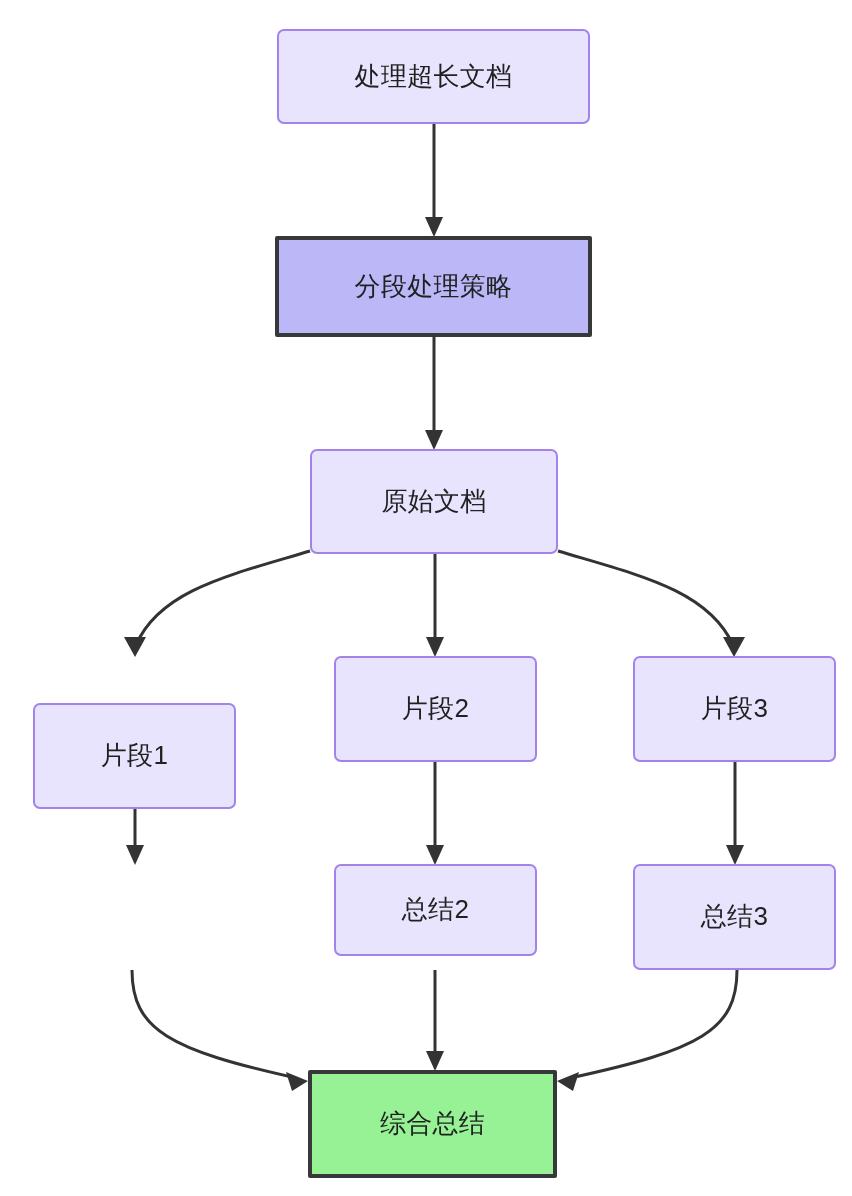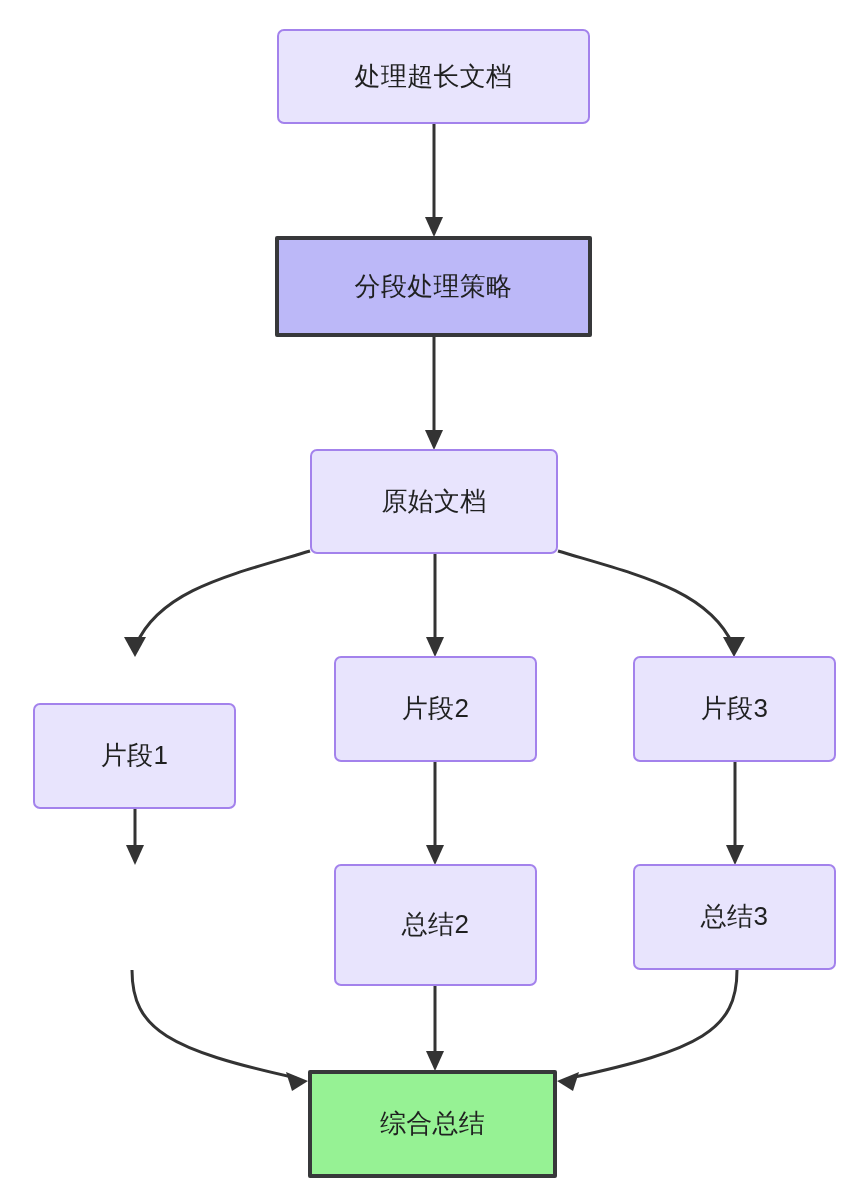--- a/index.html
+++ b/index.html
@@ -124,21 +124,21 @@
 
   <div class="node plain" style="left:334px;top:656px;width:203px;height:106px;">
     <span class="node-label">片段2</span>
   </div>
 
   <div class="node plain" style="left:633px;top:656px;width:203px;height:106px;">
     <span class="node-label">片段3</span>
   </div>
 
 
-  <div class="node plain" style="left:334px;top:864px;width:203px;height:122px;">
+  <div class="node plain" style="left:334px;top:864px;width:203px;height:92px;">
     <span class="node-label">总结2</span>
   </div>
 
   <div class="node plain" style="left:633px;top:864px;width:203px;height:106px;">
     <span class="node-label">总结3</span>
   </div>
 
   <div class="node final" style="left:308px;top:1070px;width:249px;height:108px;">
     <span class="node-label">综合总结</span>
   </div>

